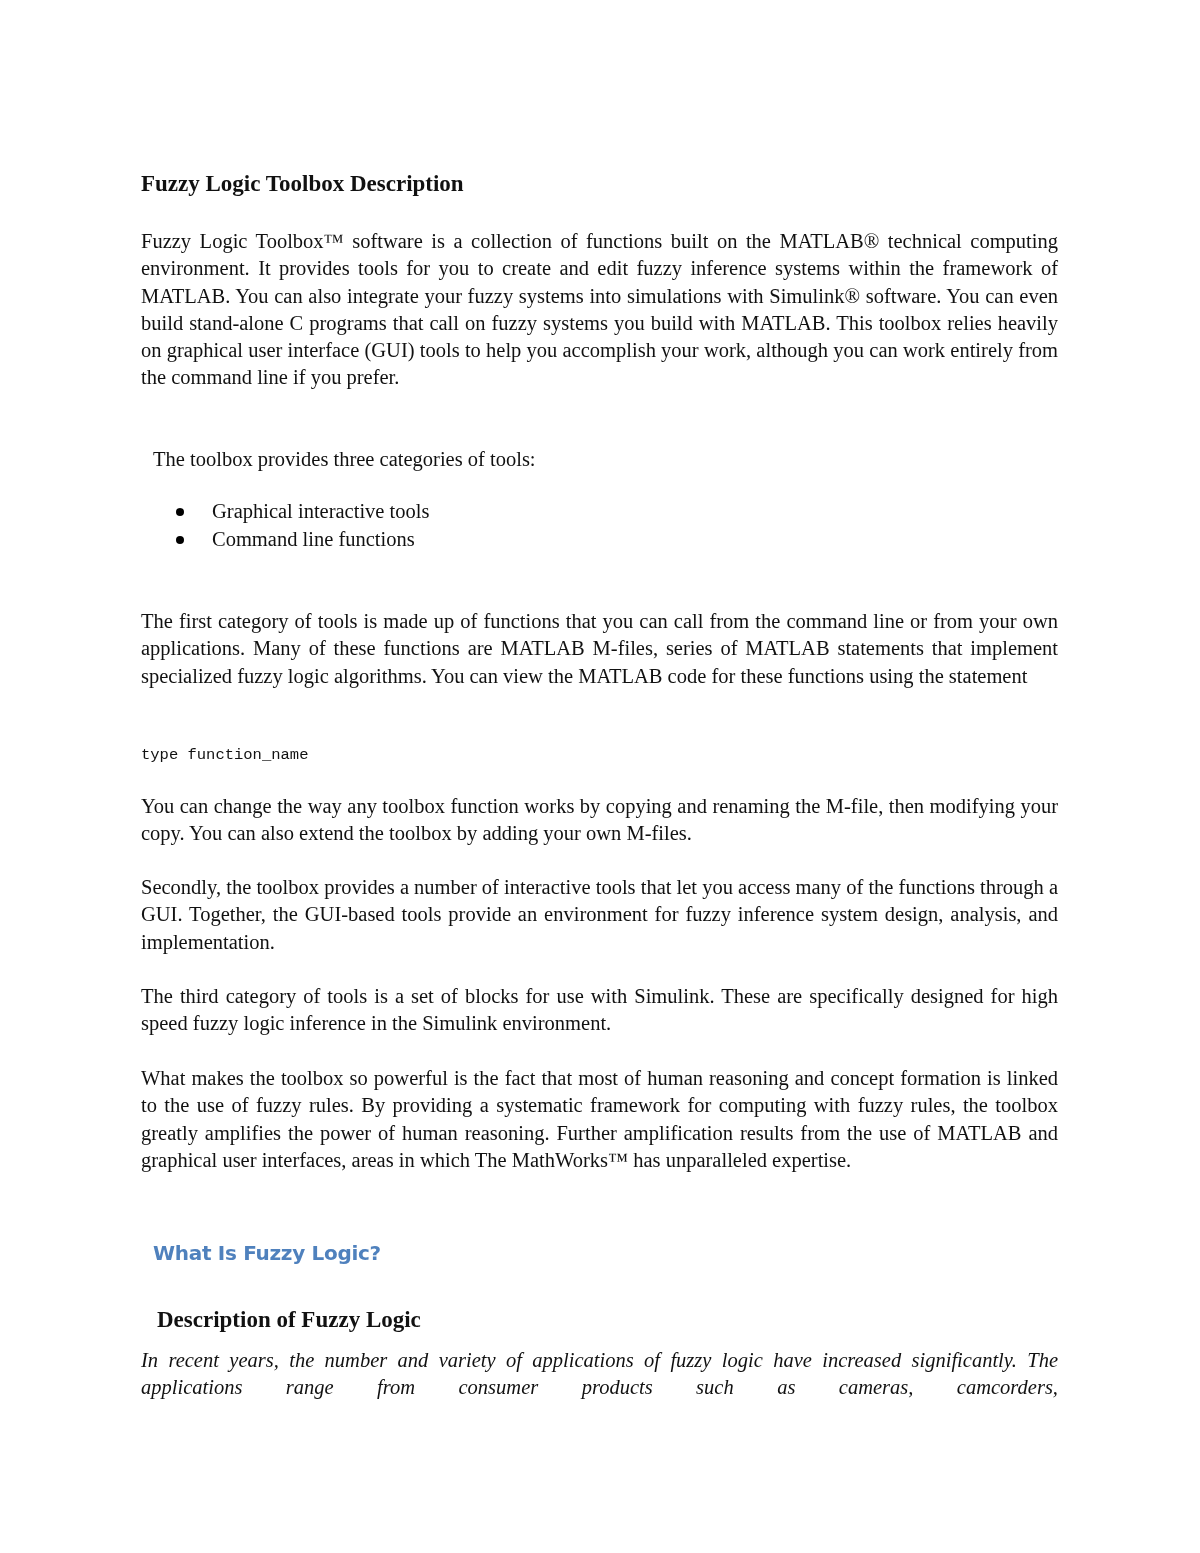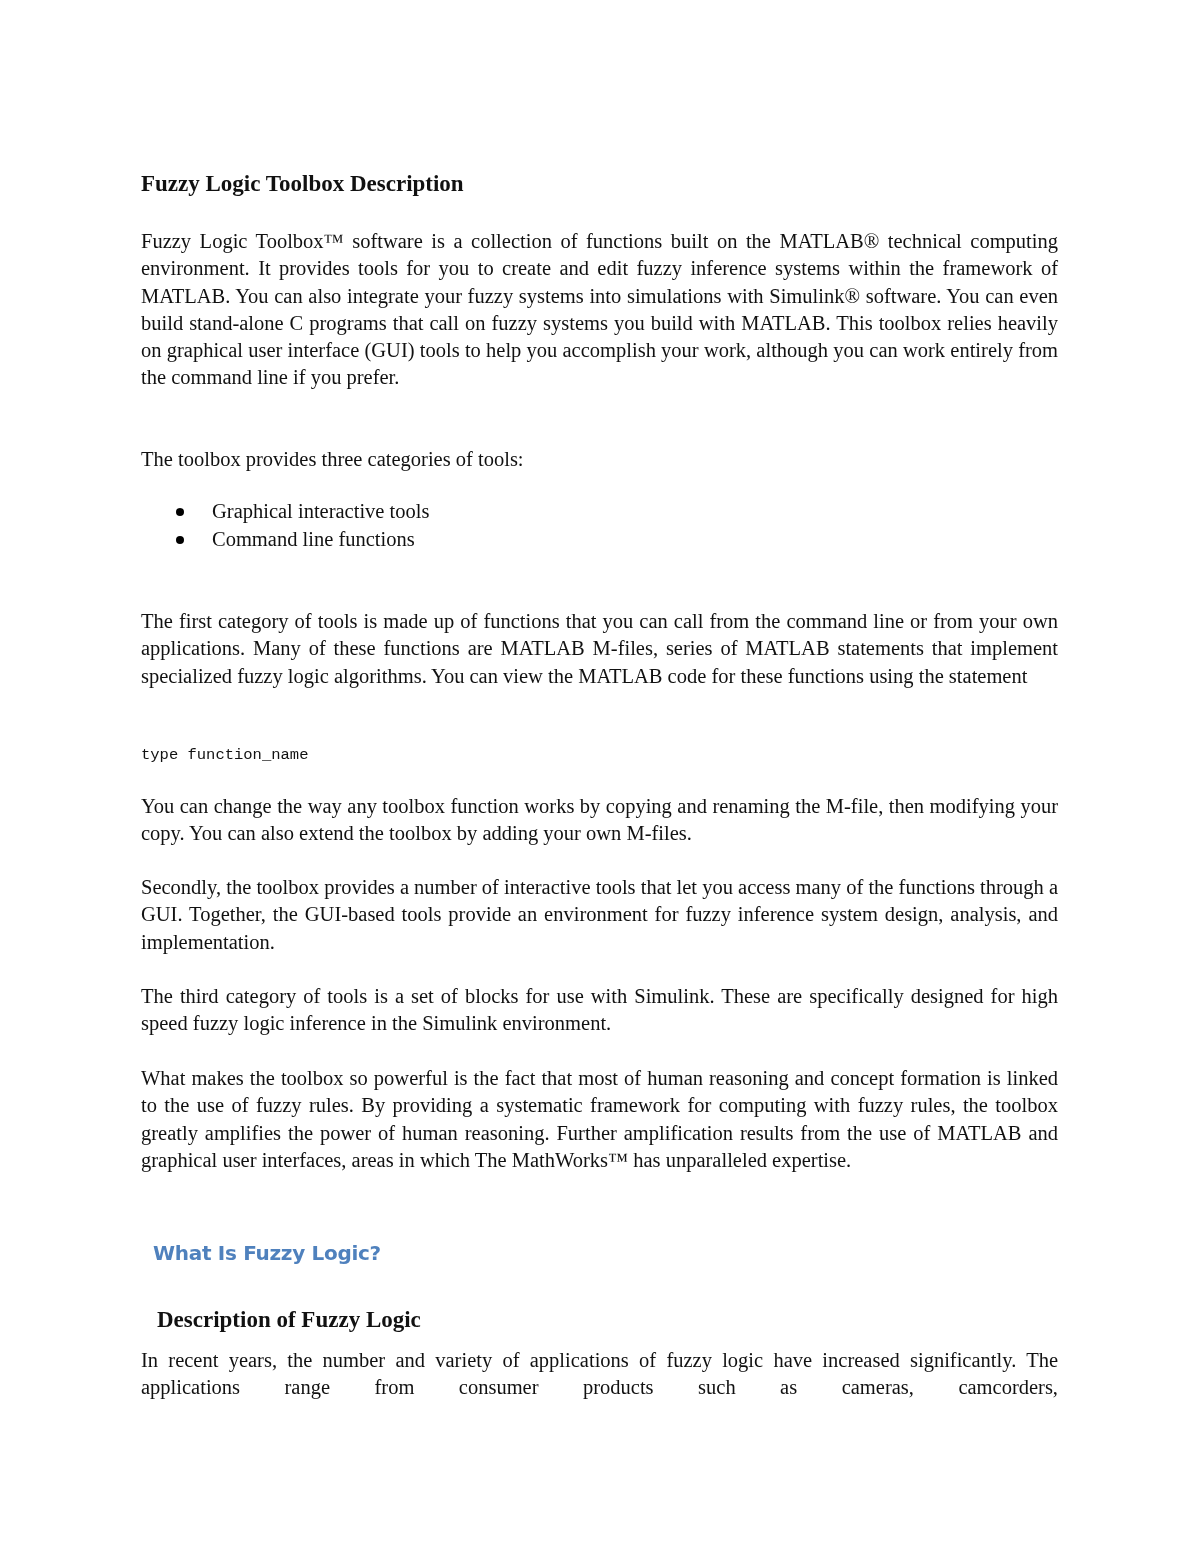--- a/index.html
+++ b/index.html
@@ -11,21 +11,21 @@
     }
     .h1 {
       position: absolute; left: 0; top: 170px;
       font-family: "Liberation Serif", serif; font-weight: bold; font-size: 23px;
       margin: 0; white-space: nowrap; text-align: right;
     }
     .para {
       position: absolute; left: 0; width: 917px; margin: 0;
       text-align: justify; text-align-last: left;
     }
-    .para.left { text-align: right; }
+    .para.left { text-align: right; margin-left: 12px; }
     .list {
       position: absolute; left: 0; top: 498px; margin: 0; padding: 0; list-style: none;
     }
     .list li { position: relative; padding-left: 71px; height: 27.5px; white-space: nowrap; }
     .bullet {
       position: absolute; left: 35px; top: 10px; width: 8px; height: 8px; border-radius: 50%;
       background: #000;
     }
     .code {
       position: absolute; left: 0; top: 742px; margin: 0;
@@ -71,14 +71,14 @@
   <p class="para" style="top:874px;">Secondly, the toolbox provides a number of interactive tools that let you access many of the functions through a GUI. Together, the GUI-based tools provide an environment for fuzzy inference system design, analysis, and implementation.</p>
 
   <p class="para" style="top:983px;">The third category of tools is a set of blocks for use with Simulink. These are specifically designed for high speed fuzzy logic inference in the Simulink environment.</p>
 
   <p class="para" style="top:1065px;">What makes the toolbox so powerful is the fact that most of human reasoning and concept formation is linked to the use of fuzzy rules. By providing a systematic framework for computing with fuzzy rules, the toolbox greatly amplifies the power of human reasoning. Further amplification results from the use of MATLAB and graphical user interfaces, areas in which The MathWorks™ has unparalleled expertise.</p>
 
   <h2 class="h2-blue">What Is Fuzzy Logic?</h2>
 
   <h2 class="h2">Description of Fuzzy Logic</h2>
 
-  <p class="para" style="top:1347px; text-align-last: justify;">In recent years, the number and variety of applications of fuzzy logic have increased significantly. The applications range from consumer products such as cameras, camcorders,</p>
+  <p class="para" style="top:1347px; text-align-last: justify; font-style: italic;">In recent years, the number and variety of applications of fuzzy logic have increased significantly. The applications range from consumer products such as cameras, camcorders,</p>
 </div>
 
 </body></html>

